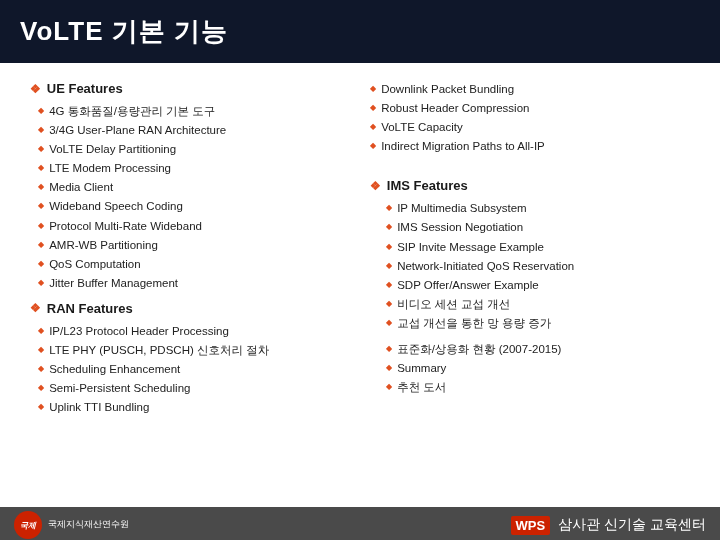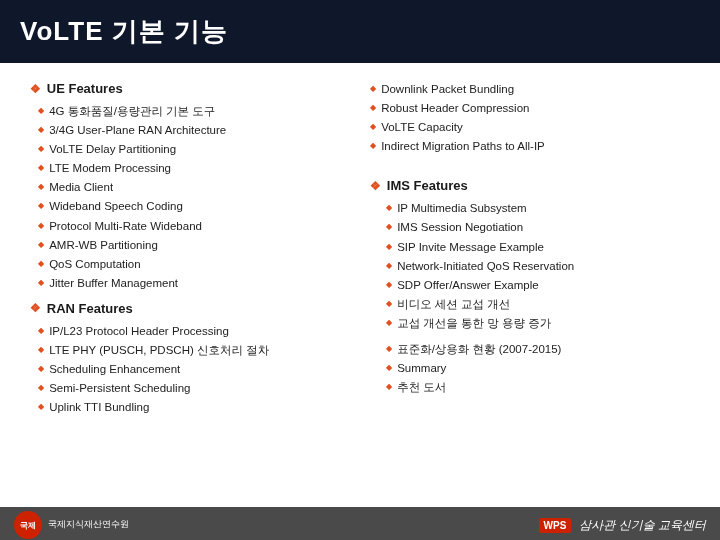--- a/index.html
+++ b/index.html
@@ -102,29 +102,28 @@
       line-height: 1.3;
     }
     .footer-right {
       display: flex;
       align-items: center;
       gap: 8px;
     }
     .wps-badge {
       background: #cc2200;
       color: white;
-      font-size: 10px;
+      font-size: 13px;
       font-weight: bold;
       padding: 2px 5px;
       border-radius: 2px;
     }
     .footer-right-text {
       color: #ffffff;
-      font-size: 12px;
-      font-style: italic;
+      font-size: 14px;
     }
     .ims-indent {
       margin-left: 16px;
     }
   </style>
 </head>
 <body>
 
 <div class="header">
   <span class="header-title">
@@ -183,21 +182,21 @@
     <li>표준화/상용화 현황 (2007-2015)</li>
         <li>Summary</li>
         <li>추천 도서</li>
       </ul>
   </div>
 </div>
 
 <div class="footer">
   <div class="footer-logo-left">
     <div class="footer-logo-circle">
-      <span style="color:white;font-size:8px;font-weight:bold;">국제</span>
+      <span style="color:white;font-size:8px;font-weight:bold;font-style:italic;">국제</span>
     </div>
     <span class="footer-logo-text">국제지식재산연수원</span>
   </div>
   <div class="footer-right">
     <span class="wps-badge">WPS</span>
     <span class="footer-right-text">삼사관 신기술 교육센터</span>
   </div>
 </div>
 
 </body></html>

